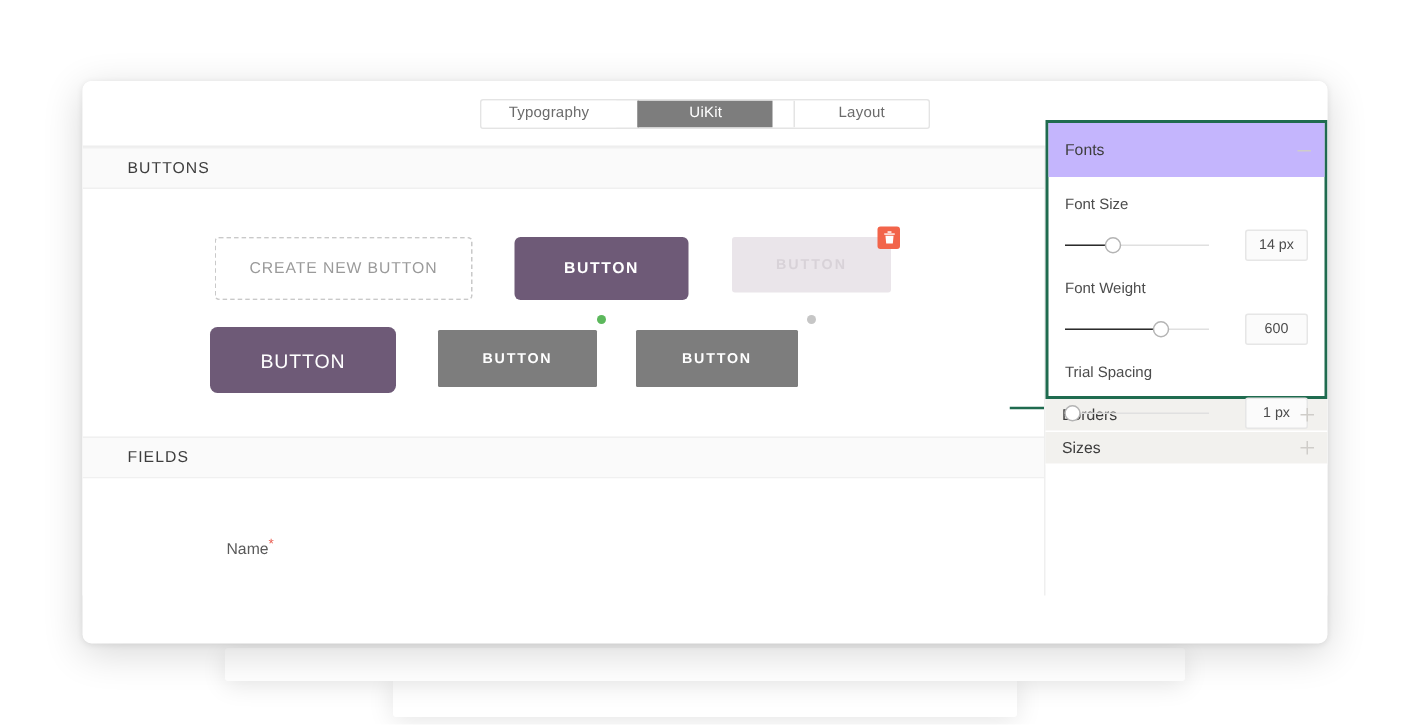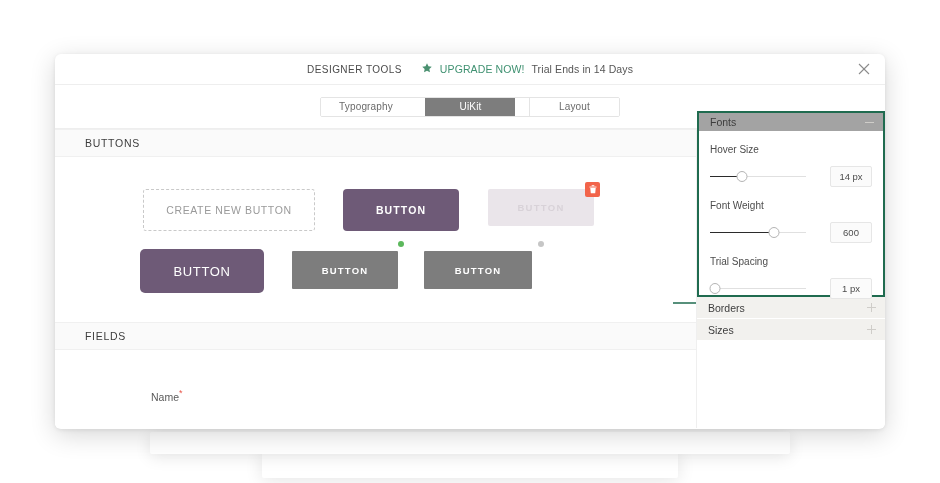--- a/index.html
+++ b/index.html
@@ -294,22 +294,22 @@
 
   .fonts-group {
     position: relative;
     border: 2px solid #1f6b4f;
     background: #ffffff;
     margin: -18px 0 0 0;
     height: 186px;
   }
 
   .group-head {
-    height: 18px;
-    background: #a3a3a3;
+    height: 36px;
+    background: #c4b5fd;
     display: flex;
     align-items: center;
     justify-content: space-between;
     padding: 0 9px 0 11px;
     font-size: 10.5px;
     color: #3d3d3d;
     cursor: pointer;
   }
   .minus-icon {
     width: 9px; height: 1px;
@@ -401,38 +401,20 @@
 </head>
 <body>
 
 <div id="stage">
 
   <div class="shadow-plate-far"></div>
   <div class="shadow-plate-mid"></div>
 
   <div class="card">
 
-    <div class="topbar">
-      <div class="topbar-inner">
-        <span class="designer-tools">DESIGNER TOOLS</span>
-        <span class="star-icon">
-          <svg width="12" height="12" viewBox="0 0 24 24" fill="#4a9070">
-            <path d="M12 2.5l2.9 6.1 6.6.9-4.8 4.6 1.2 6.6L12 17.6 6.1 20.7l1.2-6.6L2.5 9.5l6.6-.9z"></path>
-          </svg>
-        </span>
-        <span class="upgrade-now">UPGRADE NOW!</span>
-        <span class="trial-text">Trial Ends in 14 Days</span>
-      </div>
-      <div class="close-btn">
-        <svg width="18" height="18" viewBox="0 0 18 18">
-          <line x1="4" y1="4" x2="14" y2="14" stroke="#8c8c8c" stroke-width="1.1"></line>
-          <line x1="14" y1="4" x2="4" y2="14" stroke="#8c8c8c" stroke-width="1.1"></line>
-        </svg>
-      </div>
-    </div>
 
     <div class="tabrow">
       <div class="tabs">
         <div class="tab">Typography</div>
         <div class="tab active">UiKit</div>
         <div class="tab">Layout</div>
       </div>
     </div>
 
     <div class="body-area">
@@ -486,21 +468,21 @@
 
       <div class="right-panel">
 
         <div class="fonts-group">
           <div class="group-head">
             <span>Fonts</span>
             <span class="minus-icon"></span>
           </div>
 
           <div class="ctrl">
-            <div class="ctrl-label">Hover Size</div>
+            <div class="ctrl-label">Font Size</div>
             <div class="ctrl-row">
               <div class="slider">
                 <div class="slider-track"></div>
                 <div class="slider-fill" style="width:33%;"></div>
                 <div class="slider-handle" style="left:33%;"></div>
               </div>
               <div class="value-box">14 px</div>
             </div>
           </div>
 

